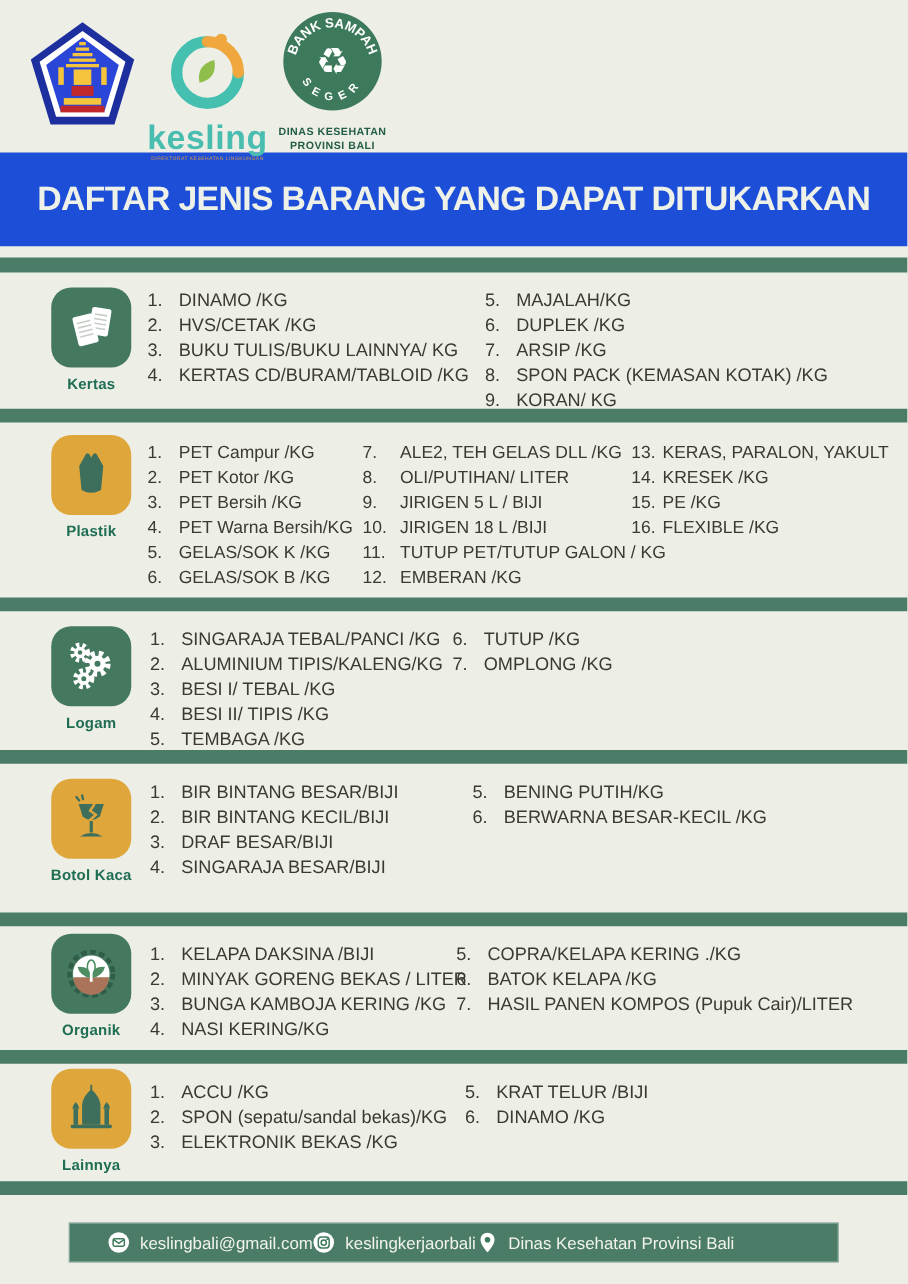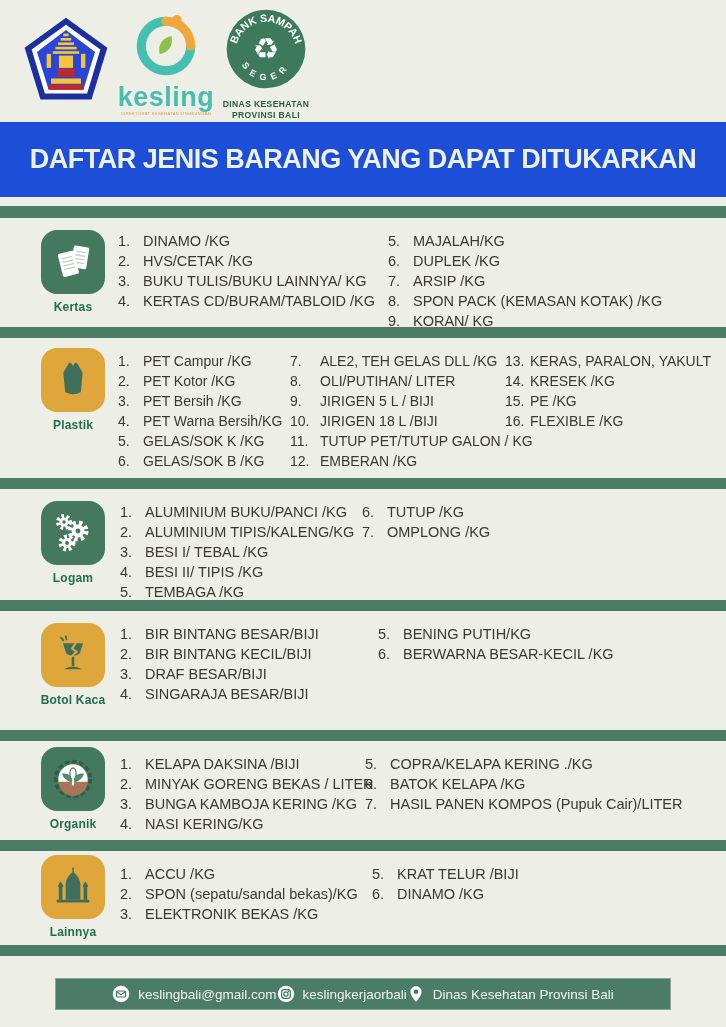--- a/index.html
+++ b/index.html
@@ -4,21 +4,21 @@
 <style>
   * { margin:0; padding:0; box-sizing:border-box; }
   body { background:#d8d8d2; font-family:"Liberation Sans", sans-serif; }
   .page{
     width:726px; height:1027px; position:relative; margin:0 auto;
     background:#edeee6; overflow:hidden; color:#3b3931;
   }
   
   .header{ position:relative; height:122px; }
   .logo-bali{ position:absolute; left:22px; top:8px; width:88px; height:104px; }
-  .logo-kesling{ position:absolute; left:116px; top:14px; width:100px; height:104px; text-align:center; }
+  .logo-kesling{ position:absolute; left:116px; top:26px; width:100px; height:104px; text-align:center; }
   .kesling-word{ color:#49bdb0; font-size:27px; font-weight:bold; letter-spacing:.5px; line-height:1; margin-top:2px;}
   .kesling-tag{ color:#d89a4a; font-size:4px; letter-spacing:.4px; }
   .logo-seger{ position:absolute; left:218px; top:8px; width:96px; height:110px; text-align:center; }
   .seger-caption{ color:#245e46; font-weight:bold; font-size:8.5px; line-height:1.35; letter-spacing:.4px; margin-top:5px;}
   
   .banner{ height:75px; background:#1d4ed8; display:flex; align-items:center; justify-content:center; }
   .banner h1{ color:#eef1e8; font-size:27px; letter-spacing:-0.5px; font-weight:bold; white-space:nowrap; }
   .gap{ height:9px; }
   .bar{ height:11px; background:#4b7c67; }
   .bar.first{ height:12px; }
@@ -42,21 +42,21 @@
   .organik .c1{ left:120px; } .organik .c2{ left:365px; }
   .lainnya .c1{ left:120px; } .lainnya .c2{ left:372px; }
   .kertas{ height:109px; } .plastik{ height:140px; } .logam{ height:111px; }
   .botol{ height:119px; } .organik{ height:99px; } .lainnya{ height:94px; }
   .plastik .icon-col{ top:10px; } .organik .icon-col{ top:6px; } .lainnya .icon-col{ top:4px; }
   
   .footer{ height:71px; position:relative; }
   .footer-bar{
     position:absolute; left:55px; top:22px; width:616px; height:32px;
     background:#4b7c67; border:1px solid rgba(255,255,255,.35);
-    display:flex; align-items:center; justify-content:center; padding:0 30px;
+    display:flex; align-items:center; justify-content:flex-start; padding:0 30px;
   }
   .f-item{ display:flex; align-items:center; gap:8px; color:#f2f4ec; font-size:13.5px; }
   .f-ic{ width:18px; height:18px; flex:0 0 auto; }
 </style>
 </head>
 <body>
 
 <div class="page">
 
   <div class="header">
@@ -284,21 +284,21 @@
             <circle cx="16" cy="32" r="5" fill="#ffffff"></circle>
               <circle cx="16" cy="32" r="2" fill="#45795f"></circle>
           </g>
         </svg>
       </div>
       <div class="sec-label">Logam</div>
     </div>
     <div class="col c1">
       <div class="it">
           <span class="n">1.</span>
-          <span>ALUMINIUM BUKU/PANCI /KG</span>
+          <span>SINGARAJA TEBAL/PANCI /KG</span>
         </div>
       <div class="it">
           <span class="n">2.</span>
           <span>ALUMINIUM TIPIS/KALENG/KG</span>
         </div>
       <div class="it">
           <span class="n">3.</span>
           <span>BESI I/ TEBAL /KG</span>
         </div>
       <div class="it">

